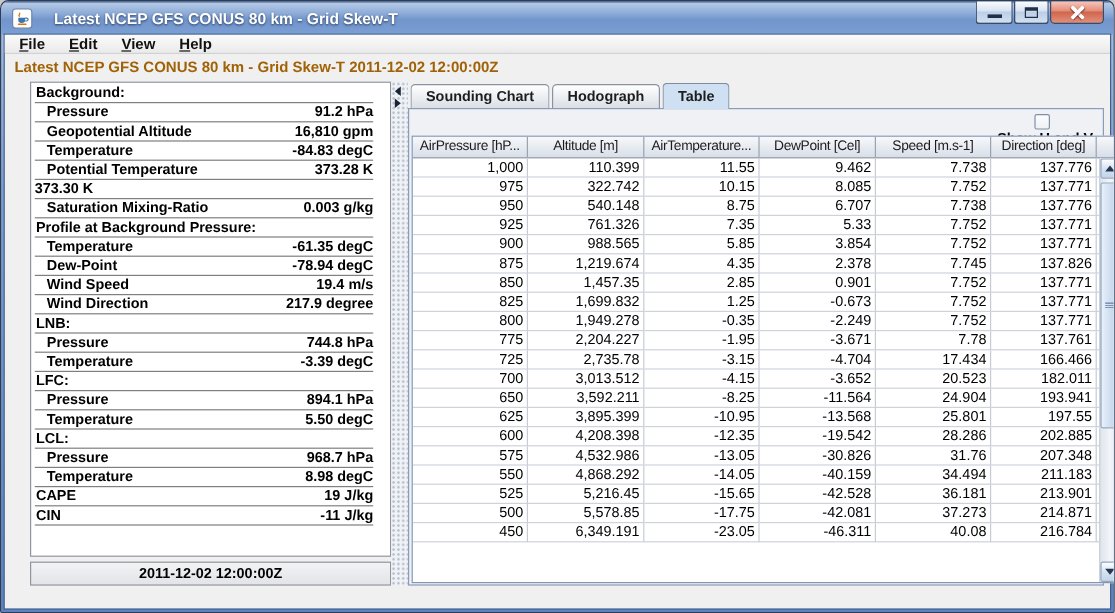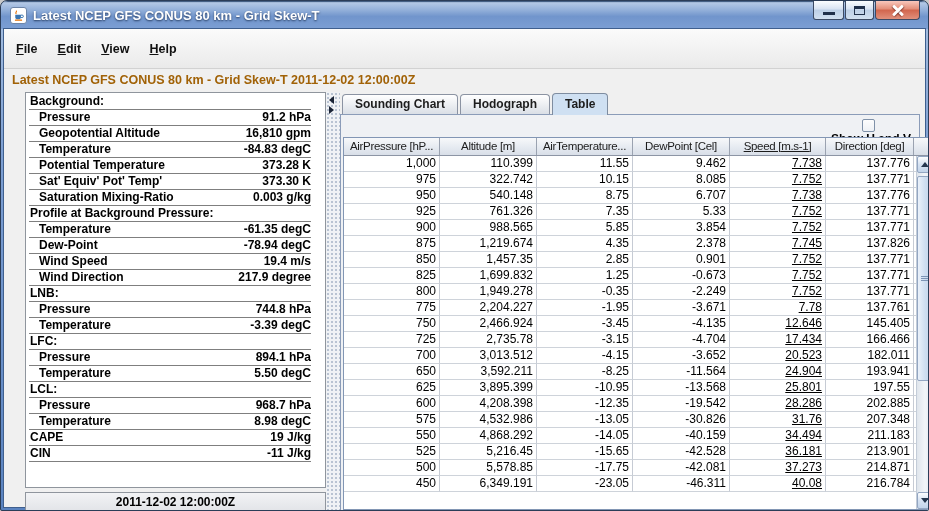--- a/index.html
+++ b/index.html
@@ -5,42 +5,42 @@
   html,body{margin:0;padding:0;background:#c9c9c9;font-family:"Liberation Sans","DejaVu Sans",sans-serif;}
   *{box-sizing:border-box;}
 
   .window{position:relative;width:929px;height:511px;margin:0 auto;
     background:linear-gradient(180deg,#a9c2e2 0%,#7d9fd2 30%,#5a83c0 100%);
     border:1px solid #2b3d58;border-radius:7px 7px 2px 2px;overflow:hidden;}
 
   
   .titlebar{position:absolute;left:0;top:0;right:0;height:28px;display:flex;align-items:center;
     padding:0 9px;background:linear-gradient(180deg,#16345c 0%,#b4c9e6 6%,#8fadd8 35%,#7195cc 55%,#7c9fd4 100%);
-    border-radius:7px 7px 0 0;}
+    border-radius:7px 7px 0 0;gap:12px;}
   .app-icon{width:17px;height:17px;margin-right:6px;background:#fff;border:1px solid #6d85a8;border-radius:3px;
     display:flex;align-items:center;justify-content:center;flex:0 0 auto;}
   .title-text{color:#ffffff;font-size:13px;font-weight:bold;text-shadow:0 1px 2px rgba(10,25,55,.75);white-space:nowrap;}
 
   .win-buttons{position:absolute;top:0;right:8px;display:flex;}
   .wbtn{height:19px;border:1px solid #3c4a63;border-top:none;display:flex;align-items:center;justify-content:center;position:relative;}
   .wbtn.min{width:31px;background:linear-gradient(180deg,#fbfdff 0%,#d8e3f2 45%,#bccfe6 50%,#d2e0f0 100%);border-radius:0 0 3px 3px;}
   .wbtn.max{width:29px;background:linear-gradient(180deg,#fbfdff 0%,#d8e3f2 45%,#bccfe6 50%,#d2e0f0 100%);border-radius:0 0 3px 3px;margin-left:1px;}
   .wbtn.close{width:45px;background:linear-gradient(180deg,#f8c7bc 0%,#e28d78 45%,#d1654d 50%,#e0907c 100%);border-radius:0 0 4px 4px;margin-left:1px;}
   .glyph-min{width:12px;height:3px;background:#20304a;margin-top:7px;}
   .glyph-max{width:11px;height:9px;border:1px solid #20304a;border-top:3px solid #20304a;background:transparent;}
   .glyph-x{position:relative;width:12px;height:12px;}
   .glyph-x::before,.glyph-x::after{content:"";position:absolute;left:-1px;top:5px;width:14px;height:3px;background:#fff;border-radius:1px;box-shadow:0 1px 1px rgba(80,10,0,.5);}
   .glyph-x::before{transform:rotate(45deg);}
   .glyph-x::after{transform:rotate(-45deg);}
 
   
   .frame-body{position:absolute;left:3px;right:3px;top:28px;height:478px;background:#f0f0f0;
     box-shadow:0 0 0 1px #3f5f8e;}
 
-  .menubar{height:40px;display:flex;align-items:center;background:linear-gradient(180deg,#fbfbfb,#eaeaea);
+  .menubar{height:16px;display:flex;align-items:center;background:linear-gradient(180deg,#fbfbfb,#eaeaea);
     border-bottom:1px solid #d2d2d2;padding-left:2px;}
   .menu-item{padding:3px 10px;font-size:12.5px;font-weight:bold;color:#111;cursor:default;}
   .menu-item u{text-decoration:underline;}
 
   .header-label{height:23px;line-height:22px;padding-left:8px;font-size:12.5px;font-weight:bold;color:#a16207;white-space:nowrap;}
 
   .main{display:flex;height:420px;padding:0 5px;margin-left:16px;}
 
   
   .left-col{width:301px;display:flex;flex-direction:column;flex:0 0 auto;}
@@ -80,21 +80,21 @@
   .th{flex:0 0 auto;font-size:11.5px;letter-spacing:-0.3px;color:#1c1c1c;text-align:center;line-height:17px;
     border-right:1px solid #9aa2b0;overflow:hidden;white-space:nowrap;cursor:pointer;}
   .th.fill{flex:1;border-right:none;cursor:default;}
   .tbody{position:absolute;left:0;top:18px;right:17px;bottom:0;overflow:hidden;}
   .trow{display:flex;height:16px;}
   .td{flex:0 0 auto;font-size:12px;color:#000;text-align:right;line-height:15px;padding-right:3px;
     border-right:1px solid #c6cbd4;border-bottom:1px solid #ced3da;overflow:hidden;white-space:nowrap;}
   .td.fill{flex:1;border-right:none;padding:0;}
 
   
-  .c0{width:96px;} .c1{width:97px;} .c2{width:96px;} .c3{width:97px;} .c4{width:96px;text-decoration:underline;} .c5{width:88px;}
+  .c0{width:96px;} .c1{width:97px;} .c2{width:96px;} .c3{width:97px;} .c4{width:96px;} .c5{width:88px;}
 
   
   .vscroll{position:absolute;top:18px;right:0;bottom:0;width:17px;background:#e9edf2;
     background-image:linear-gradient(90deg,#dfe5ec,#f2f5f9 50%,#dfe5ec);border-left:1px solid #c3ccd8;}
   .sb-btn{position:absolute;left:0;width:16px;height:17px;background:linear-gradient(180deg,#fdfeff,#d6e2f2 50%,#c2d4ea);
     border:1px solid #93a6c2;border-radius:2px;display:flex;align-items:center;justify-content:center;cursor:pointer;}
   .sb-btn.up{top:0;}
   .sb-btn.down{bottom:0;}
   .tri-up{width:0;height:0;border-left:4px solid transparent;border-right:4px solid transparent;border-bottom:5px solid #24364e;}
   .tri-down{width:0;height:0;border-left:4px solid transparent;border-right:4px solid transparent;border-top:5px solid #24364e;}
@@ -159,21 +159,20 @@
             </div>
             <div class="info-row indent">
               <span class="lbl">Temperature</span>
               <span class="val">-84.83 degC</span>
             </div>
             <div class="info-row indent">
               <span class="lbl">Potential Temperature</span>
               <span class="val">373.28 K</span>
             </div>
             <div class="info-row indent">
-              <span class="lbl">Sat' Equiv' Pot' Temp'</span>
               <span class="val">373.30 K</span>
             </div>
             <div class="info-row indent">
               <span class="lbl">Saturation Mixing-Ratio</span>
               <span class="val">0.003 g/kg</span>
             </div>
             <div class="info-row">
               <span class="lbl">Profile at Background Pressure:</span>
               <span class="val"></span>
             </div>
@@ -357,29 +356,20 @@
                 <div class="trow">
                   <div class="td c0">775</div>
                   <div class="td c1">2,204.227</div>
                   <div class="td c2">-1.95</div>
                   <div class="td c3">-3.671</div>
                   <div class="td c4">7.78</div>
                   <div class="td c5">137.761</div>
                   <div class="td fill"></div>
                 </div>
                 <div class="trow">
-                  <div class="td c0">750</div>
-                  <div class="td c1">2,466.924</div>
-                  <div class="td c2">-3.45</div>
-                  <div class="td c3">-4.135</div>
-                  <div class="td c4">12.646</div>
-                  <div class="td c5">145.405</div>
-                  <div class="td fill"></div>
-                </div>
-                <div class="trow">
                   <div class="td c0">725</div>
                   <div class="td c1">2,735.78</div>
                   <div class="td c2">-3.15</div>
                   <div class="td c3">-4.704</div>
                   <div class="td c4">17.434</div>
                   <div class="td c5">166.466</div>
                   <div class="td fill"></div>
                 </div>
                 <div class="trow">
                   <div class="td c0">700</div>

